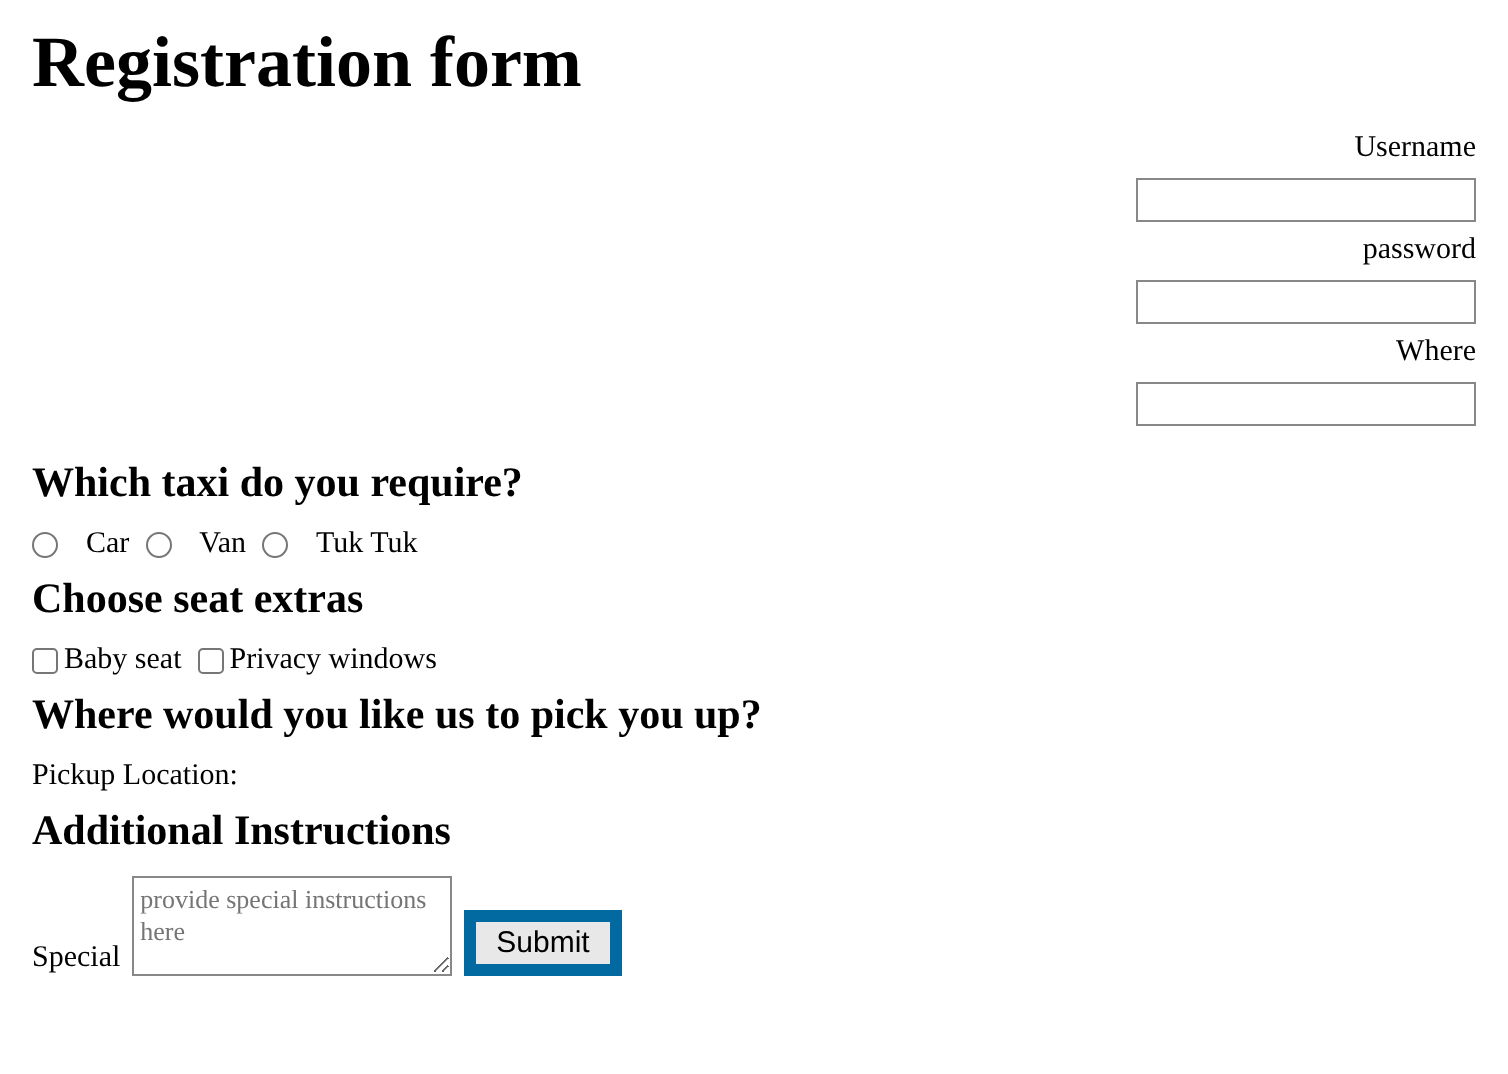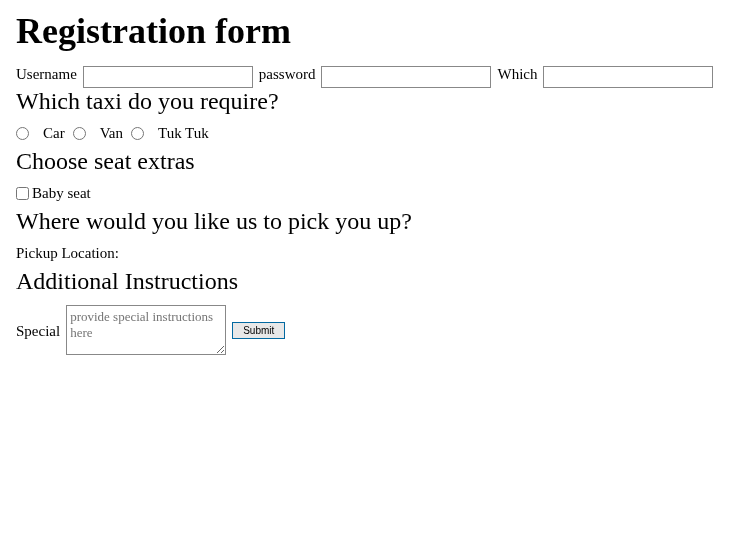--- a/index.html
+++ b/index.html
@@ -16,39 +16,41 @@
       width: 754px;
       min-height: 537px;
     }
     h1 {
       font-size: 36px;
       font-weight: bold;
       margin-bottom: 14px;
     }
     .field-row {
       display: flex;
-      align-items: flex-start;
+      align-items: flex-end;
       gap: 6px;
+      margin-bottom: 16px;
       flex-wrap: wrap;
+      flex-direction: column;
     }
     .field-row label {
       font-size: 15px;
     }
     .field-row input[type="text"],
     .field-row input[type="password"],
     .field-row input[type="email"] {
       border: 1px solid #888;
       padding: 2px 4px;
       font-size: 15px;
       height: 22px;
       width: 170px;
     }
     h2 {
-      font-size: 24px;
-      font-weight: normal;
+      font-size: 21px;
+      font-weight: bold;
       margin-bottom: 10px;
     }
     .radio-group {
       display: flex;
       align-items: center;
       gap: 8px;
       margin-bottom: 16px;
     }
     .radio-group label {
       font-size: 15px;
@@ -77,42 +79,42 @@
     }
     .pickup-row label {
       font-size: 15px;
     }
     select {
       font-size: 15px;
       padding: 1px 2px;
     }
     .special-row {
       display: flex;
-      align-items: center;
+      align-items: flex-end;
       gap: 6px;
       margin-bottom: 10px;
     }
     .special-row label {
       font-size: 15px;
       padding-top: 2px;
     }
     textarea {
       font-size: 13px;
       color: #999;
       border: 1px solid #888;
       padding: 3px;
       resize: both;
       width: 160px;
       height: 50px;
       font-family: Times New Roman, serif;
     }
     input[type="submit"] {
-      font-size: 10px;
+      font-size: 15px;
       padding: 2px 10px;
-      border: 1px solid #0369a1;
+      border: 6px solid #0369a1;
       background: #e8e8e8;
       cursor: pointer;
     }
     input[type="radio"],
     input[type="checkbox"] {
       margin: 0;
     }
     .section-gap {
       margin-bottom: 6px;
     }
@@ -120,21 +122,21 @@
 </head>
 <body>
 
 <h1>Registration form</h1>
 
 <div class="field-row">
   <label>Username</label>
   <input type="text" style="">
   <label>password</label>
   <input type="password" style="">
-  <label>Which</label>
+  <label>Where</label>
   <input type="text" style="">
 </div>
 
 <h2>Which taxi do you require?</h2>
 
 <div class="radio-group section-gap">
   <label>
     <input type="radio" name="taxi" value="Car" style="">
     <span>Car</span>
   </label>
@@ -148,20 +150,24 @@
   </label>
 </div>
 
 <h2>Choose seat extras</h2>
 
 <div class="checkbox-group section-gap">
   <label>
     <input type="checkbox" name="extras" value="Baby seat" style="">
     <span>Baby seat</span>
   </label>
+  <label>
+    <input type="checkbox" name="extras" value="Privacy windows" style="">
+    <span>Privacy windows</span>
+  </label>
 </div>
 
 <h2>Where would you like us to pick you up?</h2>
 
 <div class="pickup-row section-gap">
   <label>Pickup Location:</label>
 </div>
 
 <h2>Additional Instructions</h2>
 

